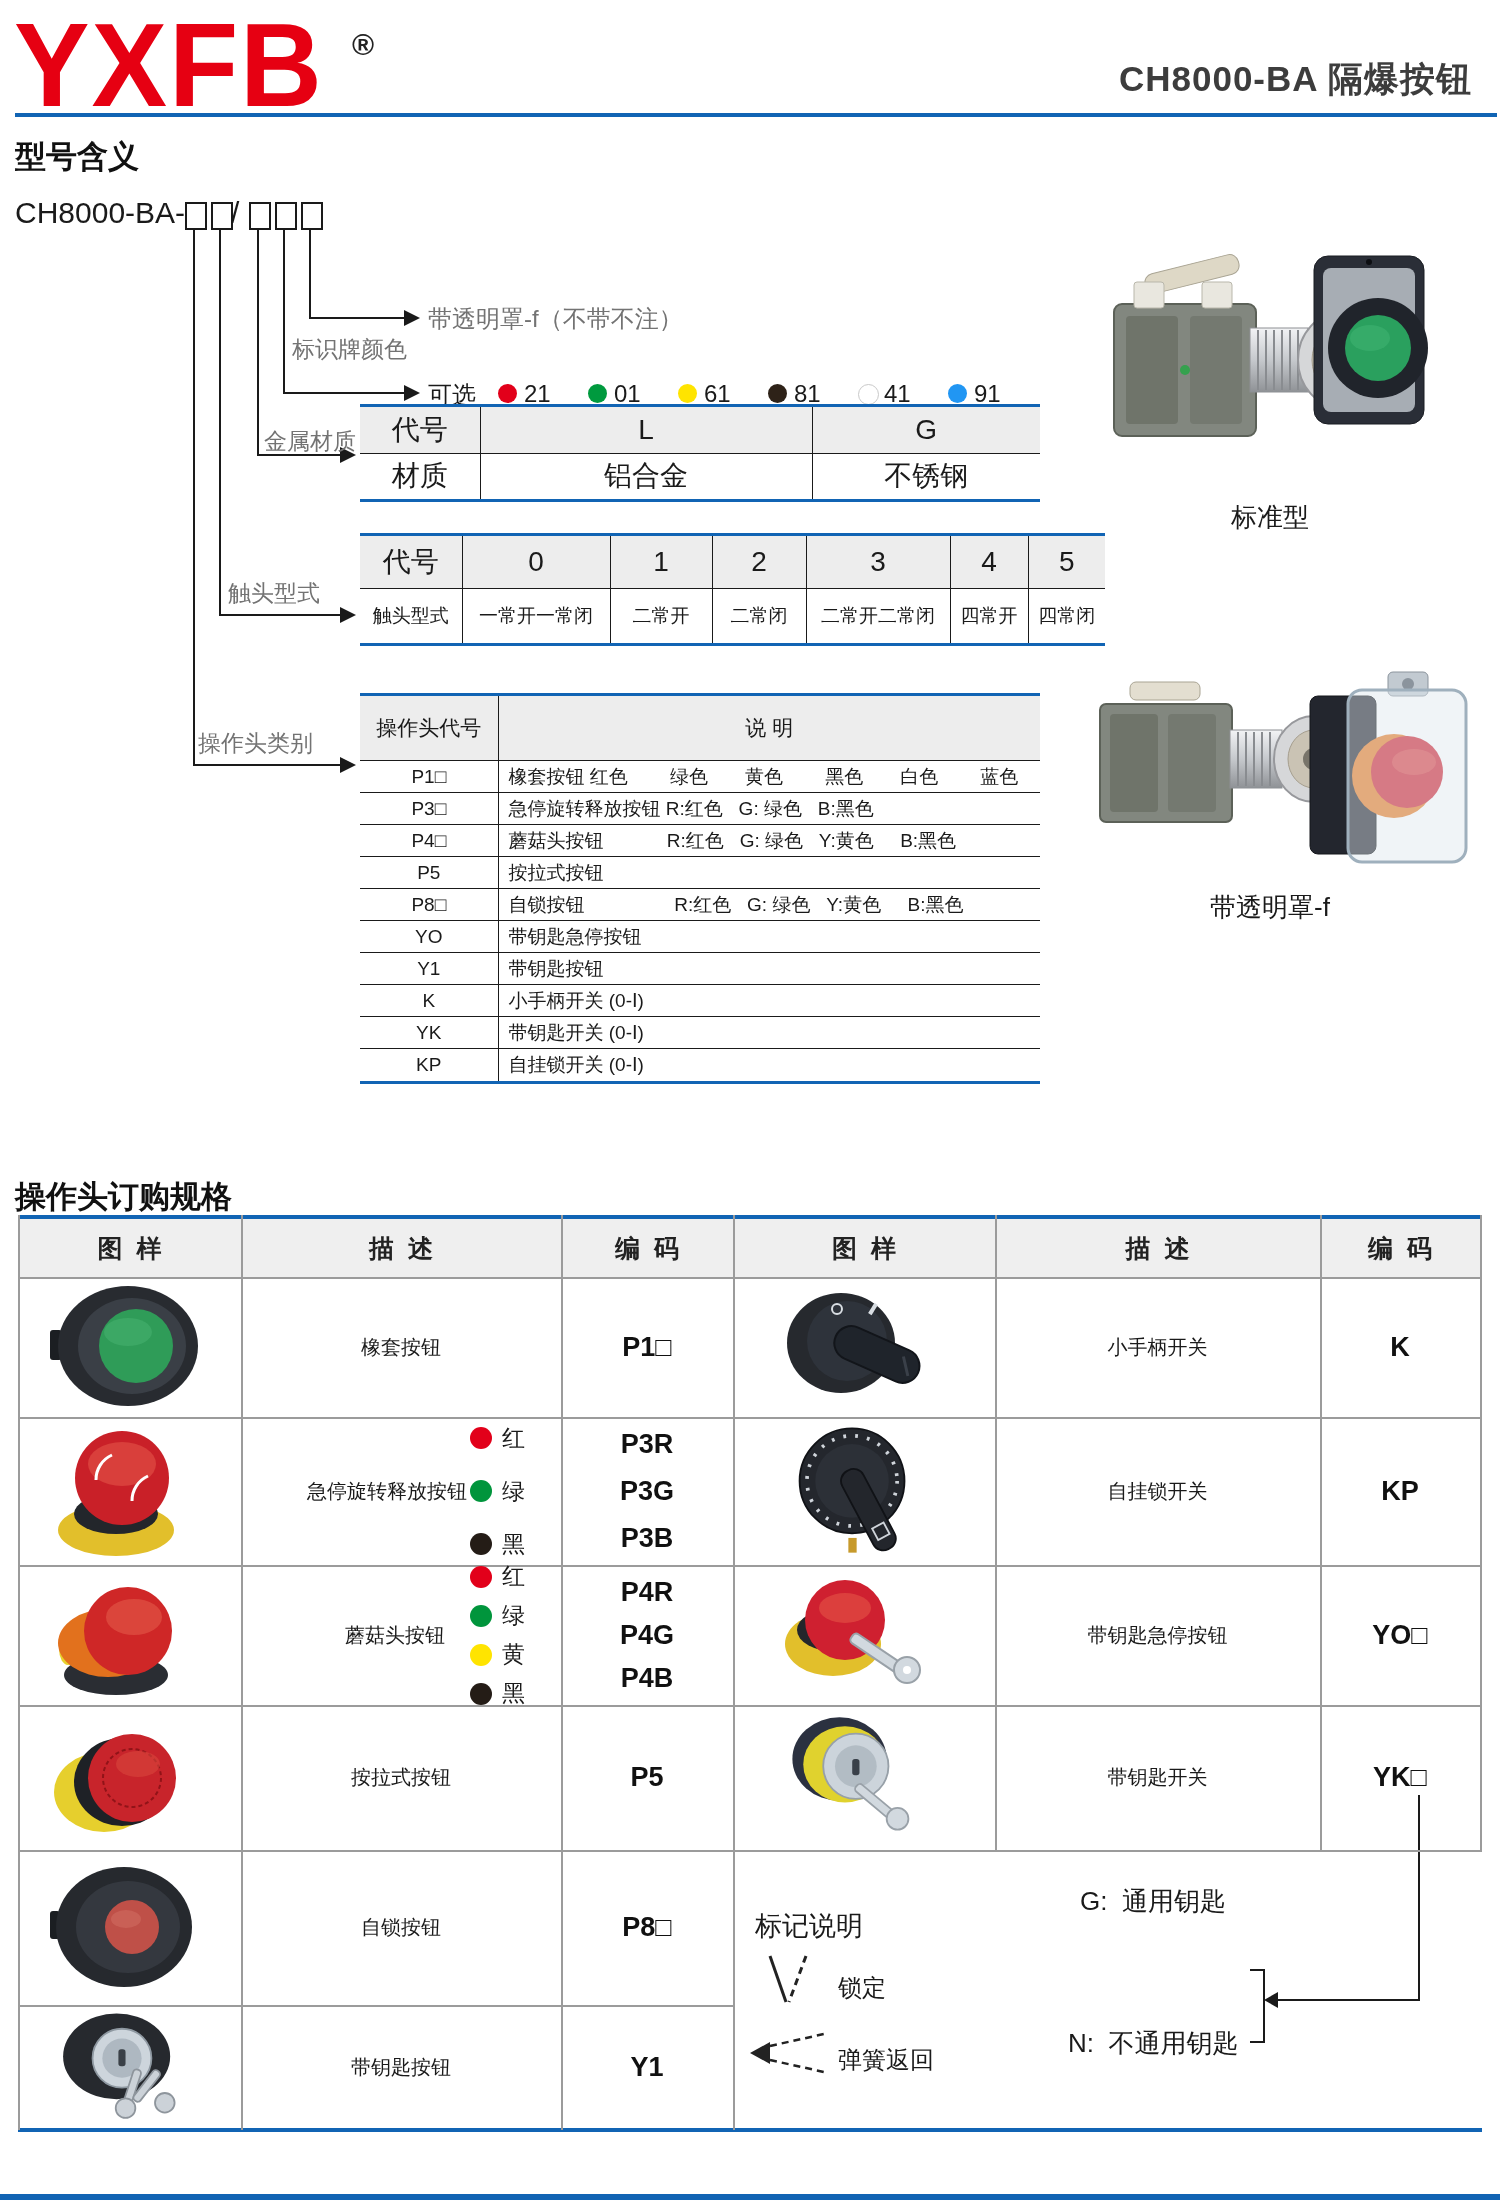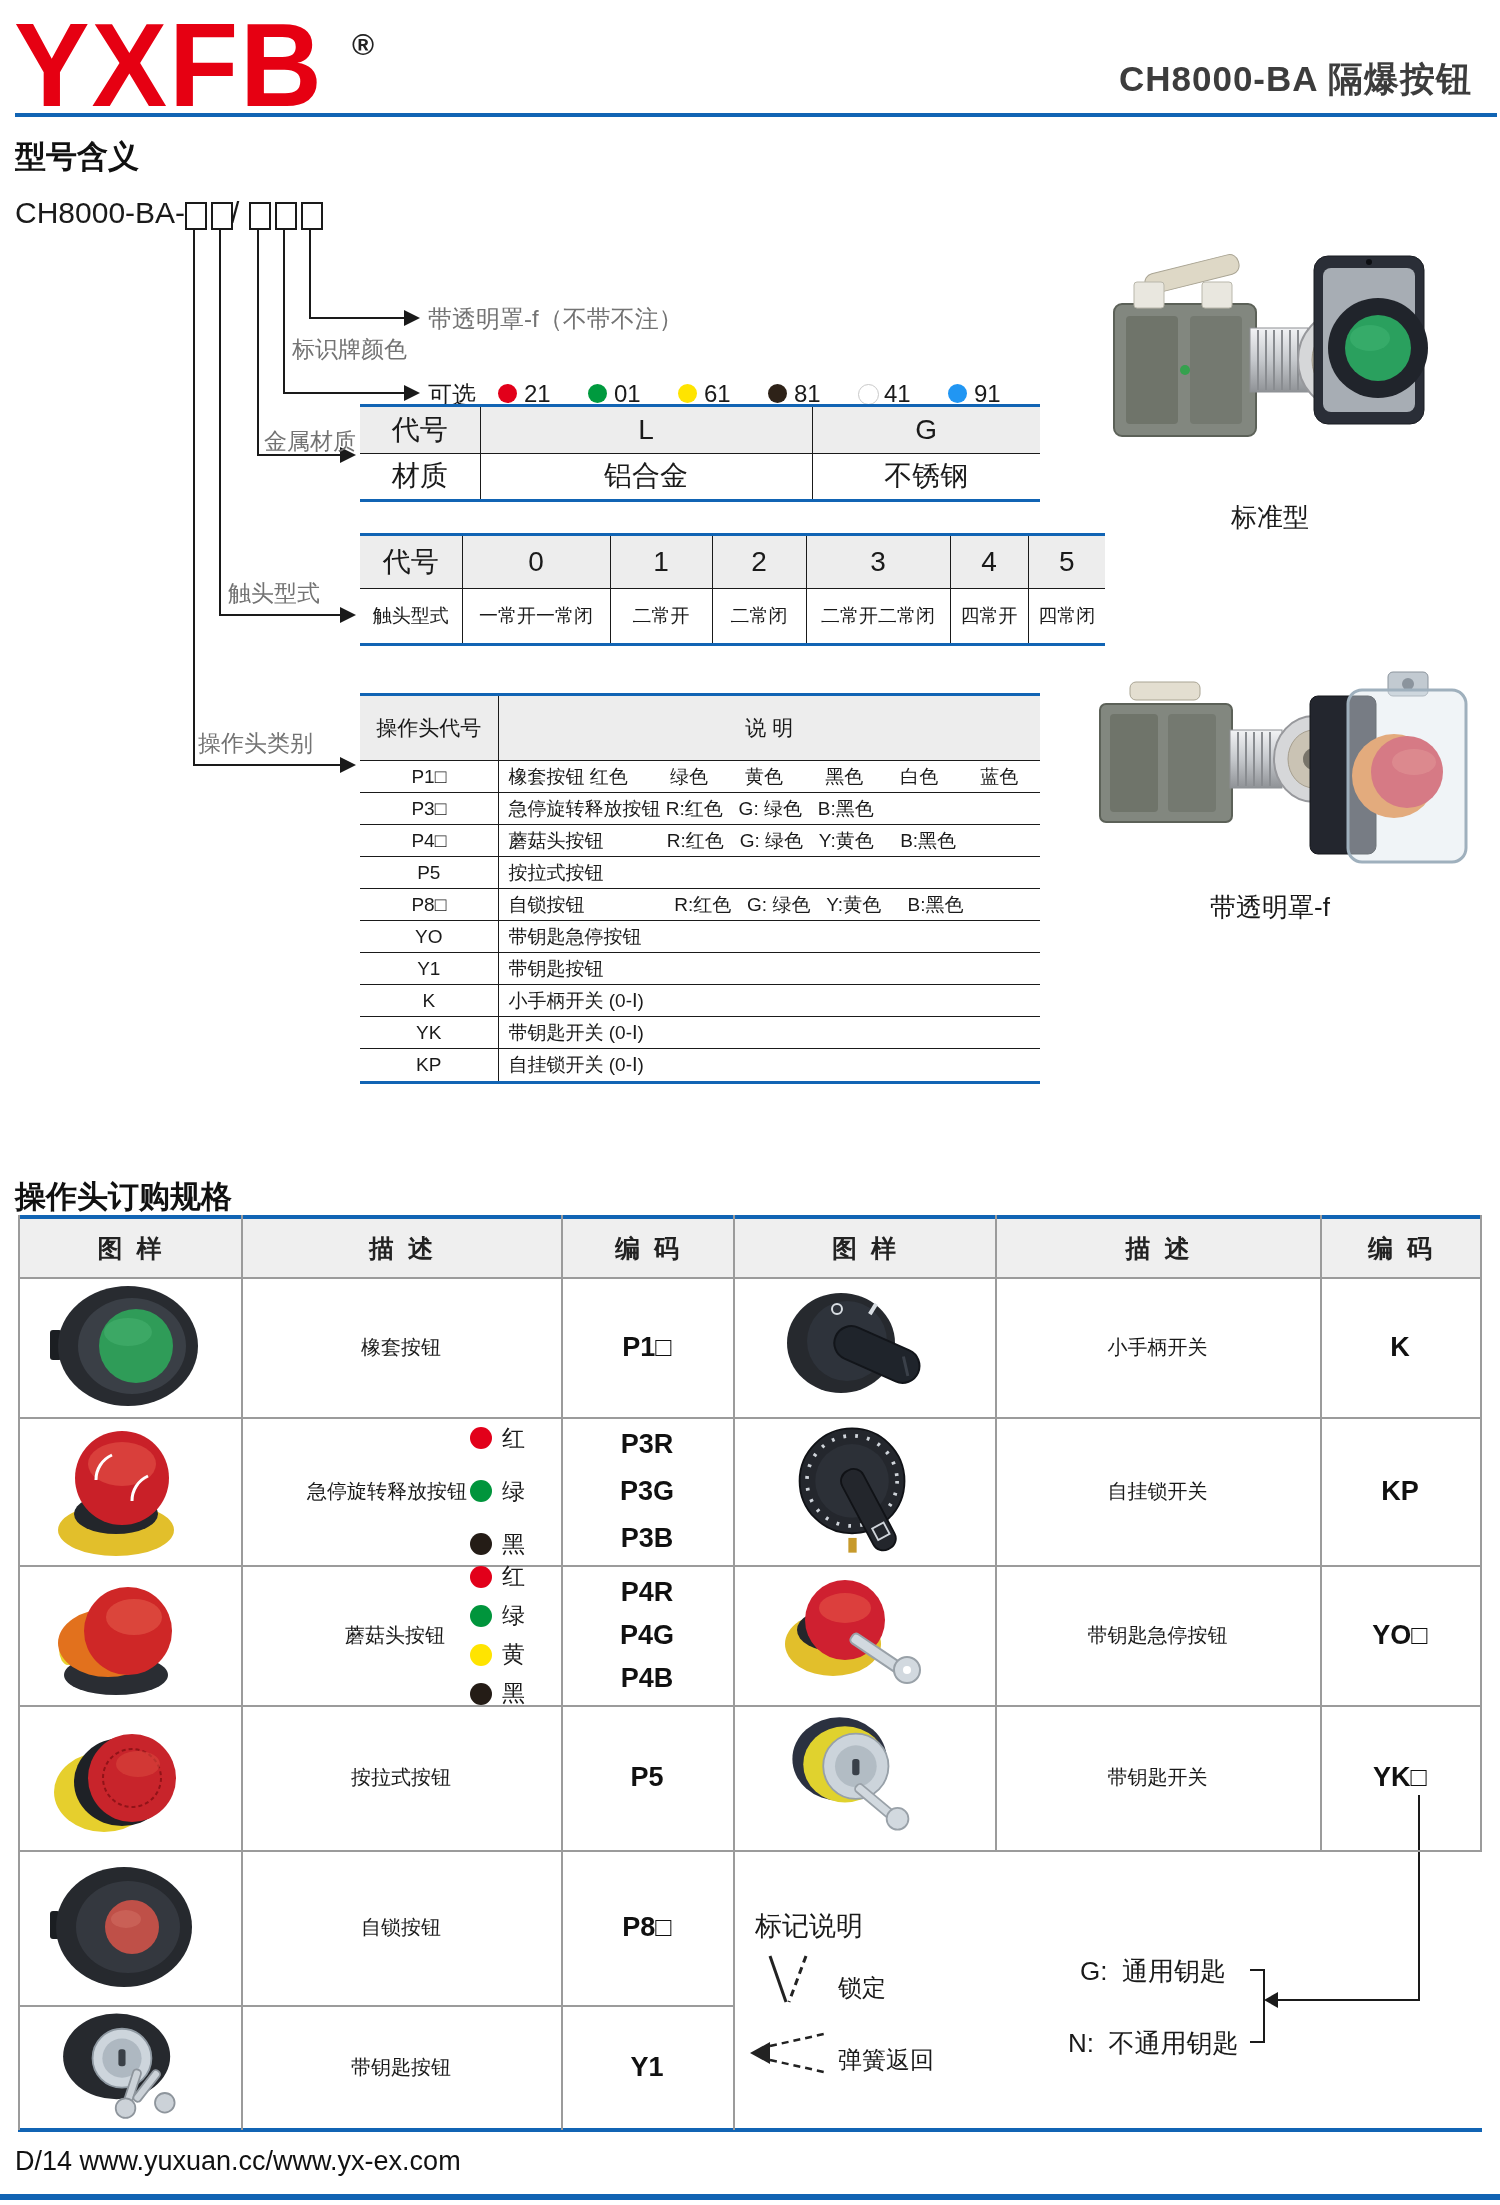--- a/index.html
+++ b/index.html
@@ -520,19 +520,18 @@
     <line x1="8" y1="4" x2="24" y2="50" stroke="#222" stroke-width="3"></line>
     <line x1="44" y1="4" x2="27" y2="50" stroke="#222" stroke-width="3" stroke-dasharray="7 5"></line>
   </svg>
   <div class="abs legend-item" style="left:838px;top:1972px">锁定</div>
   <svg class="abs" style="left:748px;top:2028px" width="80" height="50" viewBox="0 0 80 50">
     <polygon points="2,25 22,14 22,36" fill="#222"></polygon>
     <line x1="22" y1="18" x2="76" y2="6" stroke="#222" stroke-width="2.5" stroke-dasharray="7 5"></line>
     <line x1="22" y1="32" x2="76" y2="44" stroke="#222" stroke-width="2.5" stroke-dasharray="7 5"></line>
   </svg>
   <div class="abs legend-item" style="left:838px;top:2044px">弹簧返回</div>
-  <div class="abs legend-gn" style="left:1080px;top:1954px">G:  通用钥匙</div>
+  <div class="abs legend-gn" style="left:1080px;top:1884px">G:  通用钥匙</div>
   <div class="abs legend-gn" style="left:1068px;top:2026px">N:  不通用钥匙</div>
 
-  <div class="abs footer">D/14  www.yuxuan.cc/www.yx-ex.com</div>
   <div class="abs botbar"></div>
 
 </div>
 
 </body></html>

